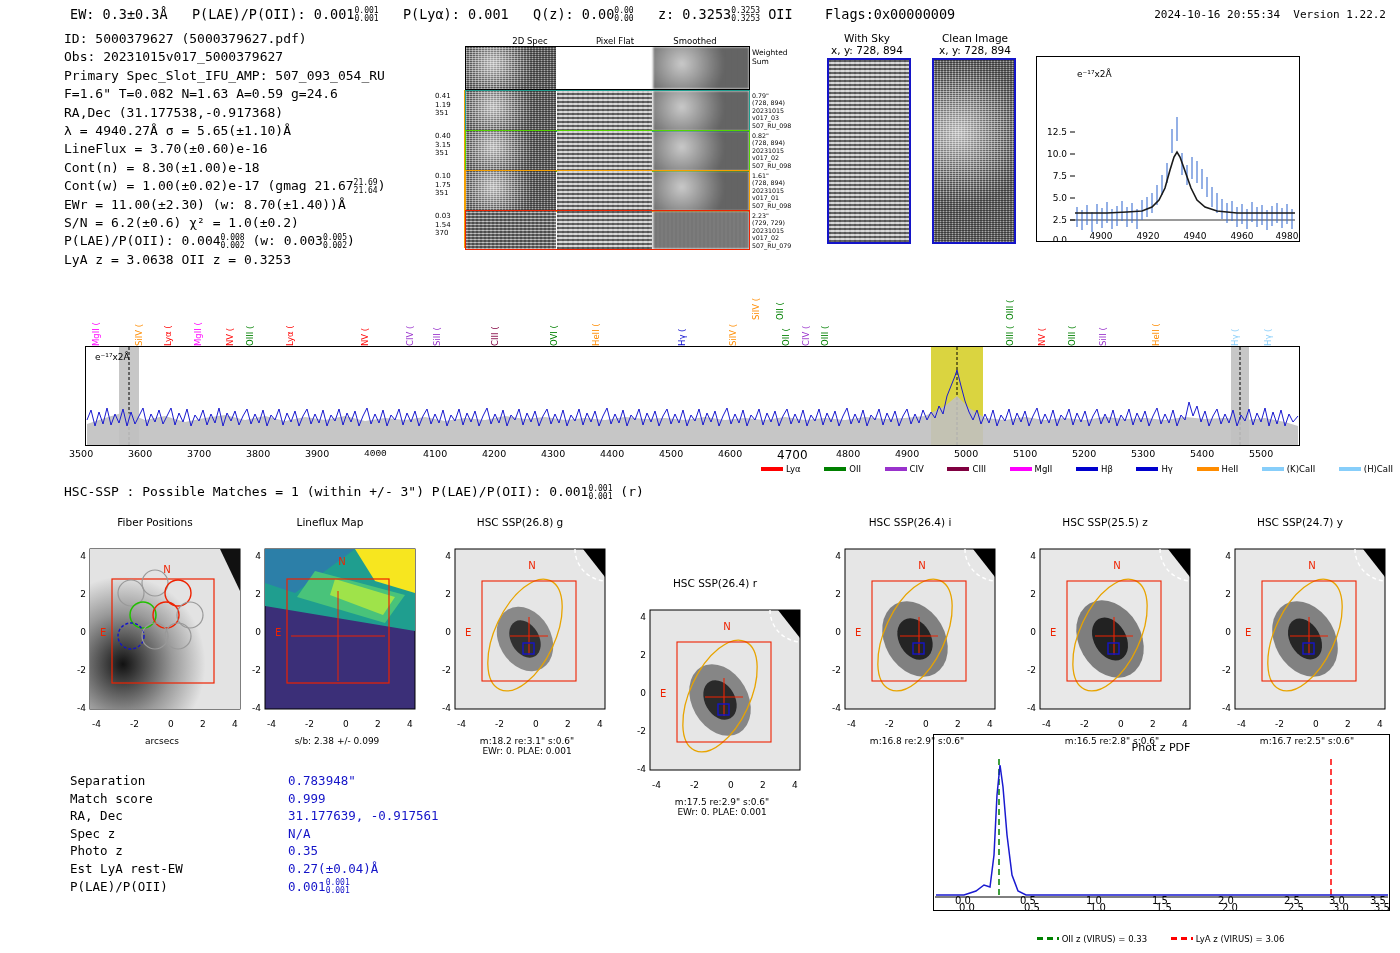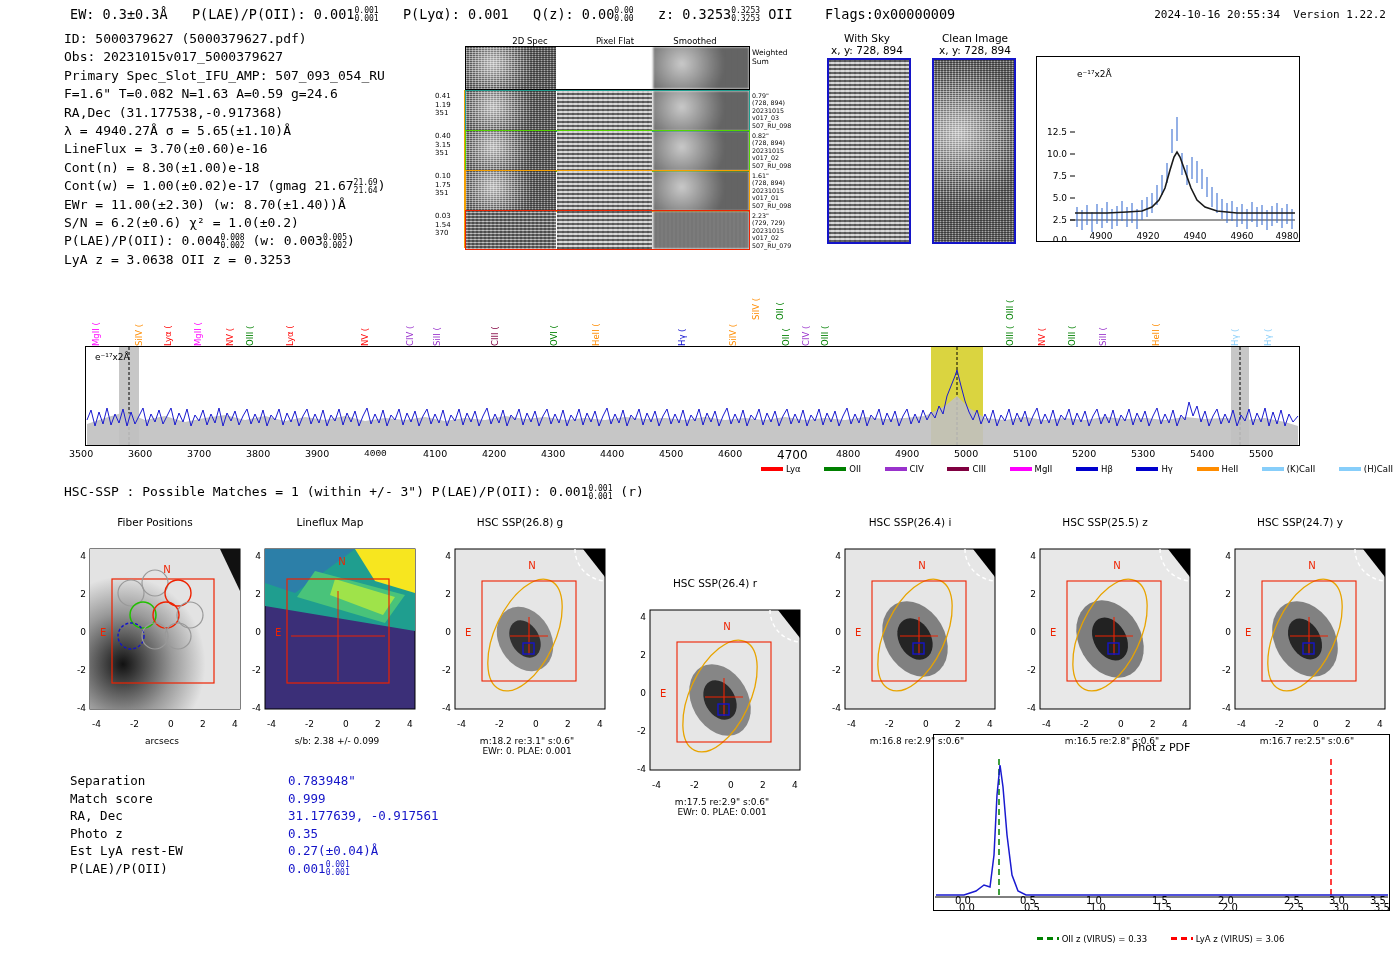--- a/index.html
+++ b/index.html
@@ -632,20 +632,21 @@
     <text x="107" y="38" fill="#ee2200" font-family="DejaVu Sans" font-size="10" text-anchor="middle">N</text>
     <text x="40" y="105" fill="#ee2200" font-family="DejaVu Sans" font-size="10">E</text>
   </svg>
   <div class="capt" style="margin-left:14px;">m:16.7  re:2.5"  s:0.6"</div>
 </div>
 
 <div class="abs mono" id="bottom-table">
   <div><span class="k">Separation</span><span class="v">0.783948"</span></div>
   <div><span class="k">Match score</span><span class="v">0.999</span></div>
   <div><span class="k">RA, Dec</span><span class="v">31.177639, -0.917561</span></div>
+  <div><span class="k">Spec z</span><span class="v">N/A</span></div>
   <div><span class="k">Photo z</span><span class="v">0.35</span></div>
   <div><span class="k">Est LyA rest-EW</span><span class="v">0.27(±0.04)Å</span></div>
   <div class="nowrap"><span class="k">P(LAE)/P(OII)</span><span class="v">0.001</span><span class="supsub v"><span>0.001</span><br><span>0.001</span></span></div>
 </div>
 
 <div class="abs" style="top:734px;left:933px;width:455px;height:175px;border:1px solid #000;">
   <svg width="455" height="175" viewBox="0 0 455 175" style="display:block;">
     <text x="227" y="16" font-family="DejaVu Sans" font-size="11" text-anchor="middle">Phot z PDF</text>
     <line x1="1" y1="162" x2="454" y2="162" stroke="#000" stroke-width="1"></line>
 

